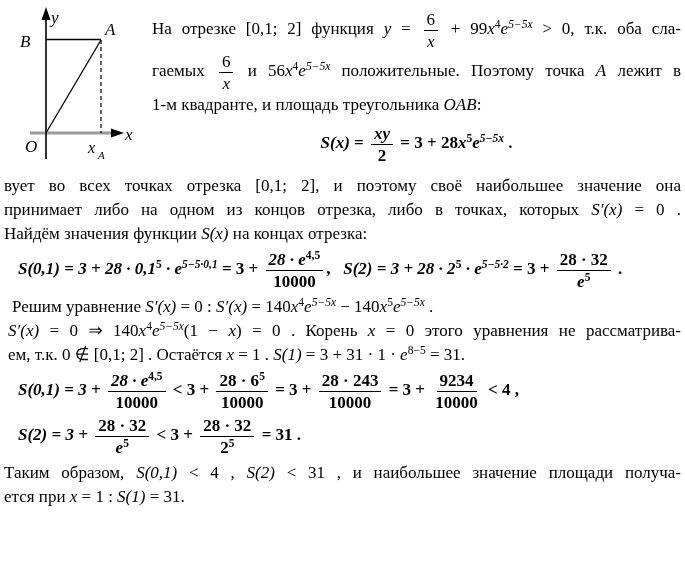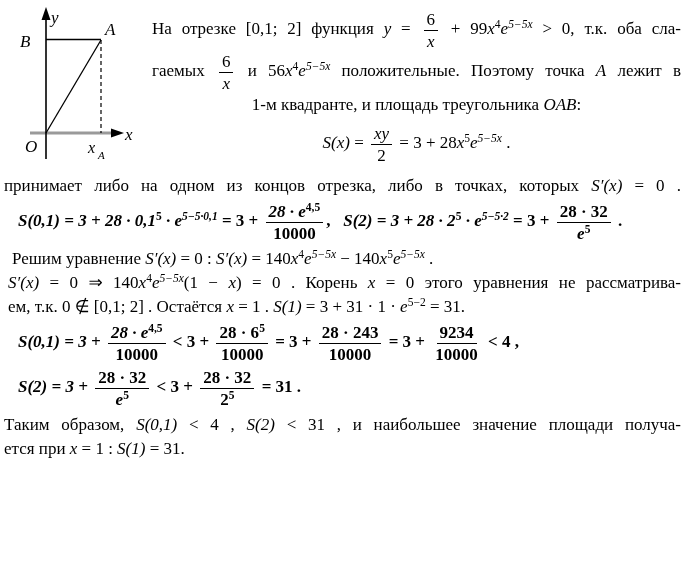--- a/index.html
+++ b/index.html
@@ -12,29 +12,29 @@
     width:685px;height:563px;overflow:hidden;
     background:var(--bg);color:var(--ink);
     font-family:"Liberation Serif", serif;
   }
   .page{box-sizing:border-box;width:685px;height:563px;padding:2px 4px 0 4px;}
   .top{display:flex;gap:10px;align-items:flex-start;}
   .diagram-box{flex:0 0 138px;}
   .intro{flex:1;padding-top:8px;}
   .par{font-size:17px;}
   .plain{line-height:24px;}
-  .mline{line-height:22px;margin-bottom:1px;text-align:center;}
+  .mline{line-height:22px;margin-bottom:1px;}
   .j{text-align:justify;text-align-last:justify;}
   .mi{font-style:italic;}
   .sup{font-size:11.5px;vertical-align:6.5px;line-height:0;}
   .frac{display:inline-flex;flex-direction:column;align-items:center;vertical-align:middle;margin:0 3px;text-align:center;line-height:normal;}
   .frac .num{display:block;padding:0 3px 1px 3px;border-bottom:1px solid var(--ink);line-height:19px;}
   .frac .den{display:block;padding:1px 3px 0 3px;line-height:19px;}
   .fl{margin:4px 0;font-weight:bold;}
-  .sform{text-align:center;margin:8px 0 2px 0;}
+  .sform{text-align:center;margin:8px 0 2px 0;font-weight:bold;}
   .ind14{padding-left:14px;}
   .ind8{padding-left:8px;}
   .ind4{padding-left:4px;}
   svg text{font-family:"Liberation Serif", serif;font-style:italic;fill:var(--ink);}
   .ax-y{stroke:var(--ink);stroke-width:1.6;}
   .ax-x{stroke:var(--x-axis-gray);stroke-width:3;}
   .seg{stroke:var(--ink);stroke-width:1.3;fill:none;}
   .seg-dash{stroke:var(--ink);stroke-width:1.2;stroke-dasharray:4,3;fill:none;}
   .arrow{fill:var(--ink);}
 </style>
@@ -80,36 +80,38 @@
 
       <div class="sform"><span class="mi">S(x)</span><span> = </span><span class="frac">
             <span class="num mi">xy</span>
             <span class="den">2</span>
           </span><span> = 3 + 28</span><span class="mi">x</span><span class="sup">5</span><span class="mi">e</span><span class="sup mi">5−5x</span><span> .</span></div>
 
     </div>
   </div>
 
   <div class="par">
+    <div class="plain j"><span>вует во всех точках отрезка [0,1; 2], и поэтому своё наибольшее значение она</span></div>
     <div class="plain j"><span>принимает либо на одном из концов отрезка, либо в точках, которых </span><span class="mi">S′(x)</span><span> = 0 .</span></div>
+    <div class="plain"><span>Найдём значения функции </span><span class="mi">S(x)</span><span> на концах отрезка:</span></div>
   </div>
 
   <div class="par fl ind14"><span class="mi">S(0,1) = 3 + 28 · 0,1</span><span class="sup">5</span><span class="mi"> · e</span><span class="sup mi">5−5·0,1</span><span> = 3 + </span><span class="frac">
         <span class="num"><span class="mi">28 · e</span><span class="sup">4,5</span></span>
         <span class="den">10000</span>
       </span><span>,&nbsp;&nbsp; </span><span class="mi">S(2) = 3 + 28 · 2</span><span class="sup">5</span><span class="mi"> · e</span><span class="sup mi">5−5·2</span><span> = 3 + </span><span class="frac">
         <span class="num">28 · 32</span>
         <span class="den"><span class="mi">e</span><span class="sup">5</span></span>
       </span><span> .</span></div>
 
   <div class="par plain ind8"><span>Решим уравнение </span><span class="mi">S′(x)</span><span> = 0 :  </span><span class="mi">S′(x)</span><span> = 140</span><span class="mi">x</span><span class="sup">4</span><span class="mi">e</span><span class="sup mi">5−5x</span><span> − 140</span><span class="mi">x</span><span class="sup">5</span><span class="mi">e</span><span class="sup mi">5−5x</span><span> .</span></div>
 
   <div class="par plain j ind4"><span class="mi">S′(x)</span><span> = 0 ⇒ 140</span><span class="mi">x</span><span class="sup">4</span><span class="mi">e</span><span class="sup mi">5−5x</span><span>(1 − </span><span class="mi">x</span><span>) = 0 . Корень </span><span class="mi">x</span><span> = 0 этого уравнения не рассматрива-</span></div>
 
-  <div class="par plain ind4"><span>ем, т.к. 0 ∉ [0,1; 2] . Остаётся </span><span class="mi">x</span><span> = 1 .  </span><span class="mi">S(1)</span><span> = 3 + 31 · 1 · </span><span class="mi">e</span><span class="sup">5−2</span><span> = 31.</span></div>
+  <div class="par plain ind4"><span>ем, т.к. 0 ∉ [0,1; 2] . Остаётся </span><span class="mi">x</span><span> = 1 .  </span><span class="mi">S(1)</span><span> = 3 + 31 · 1 · </span><span class="mi">e</span><span class="sup">8−5</span><span> = 31.</span></div>
 
   <div class="par fl ind14"><span class="mi">S(0,1) = 3 + </span><span class="frac">
         <span class="num"><span class="mi">28 · e</span><span class="sup">4,5</span></span>
         <span class="den">10000</span>
       </span><span> &lt; 3 + </span><span class="frac">
         <span class="num"><span>28 · 6</span><span class="sup">5</span></span>
         <span class="den">10000</span>
       </span><span> = 3 + </span><span class="frac">
         <span class="num">28 · 243</span>
         <span class="den">10000</span>

